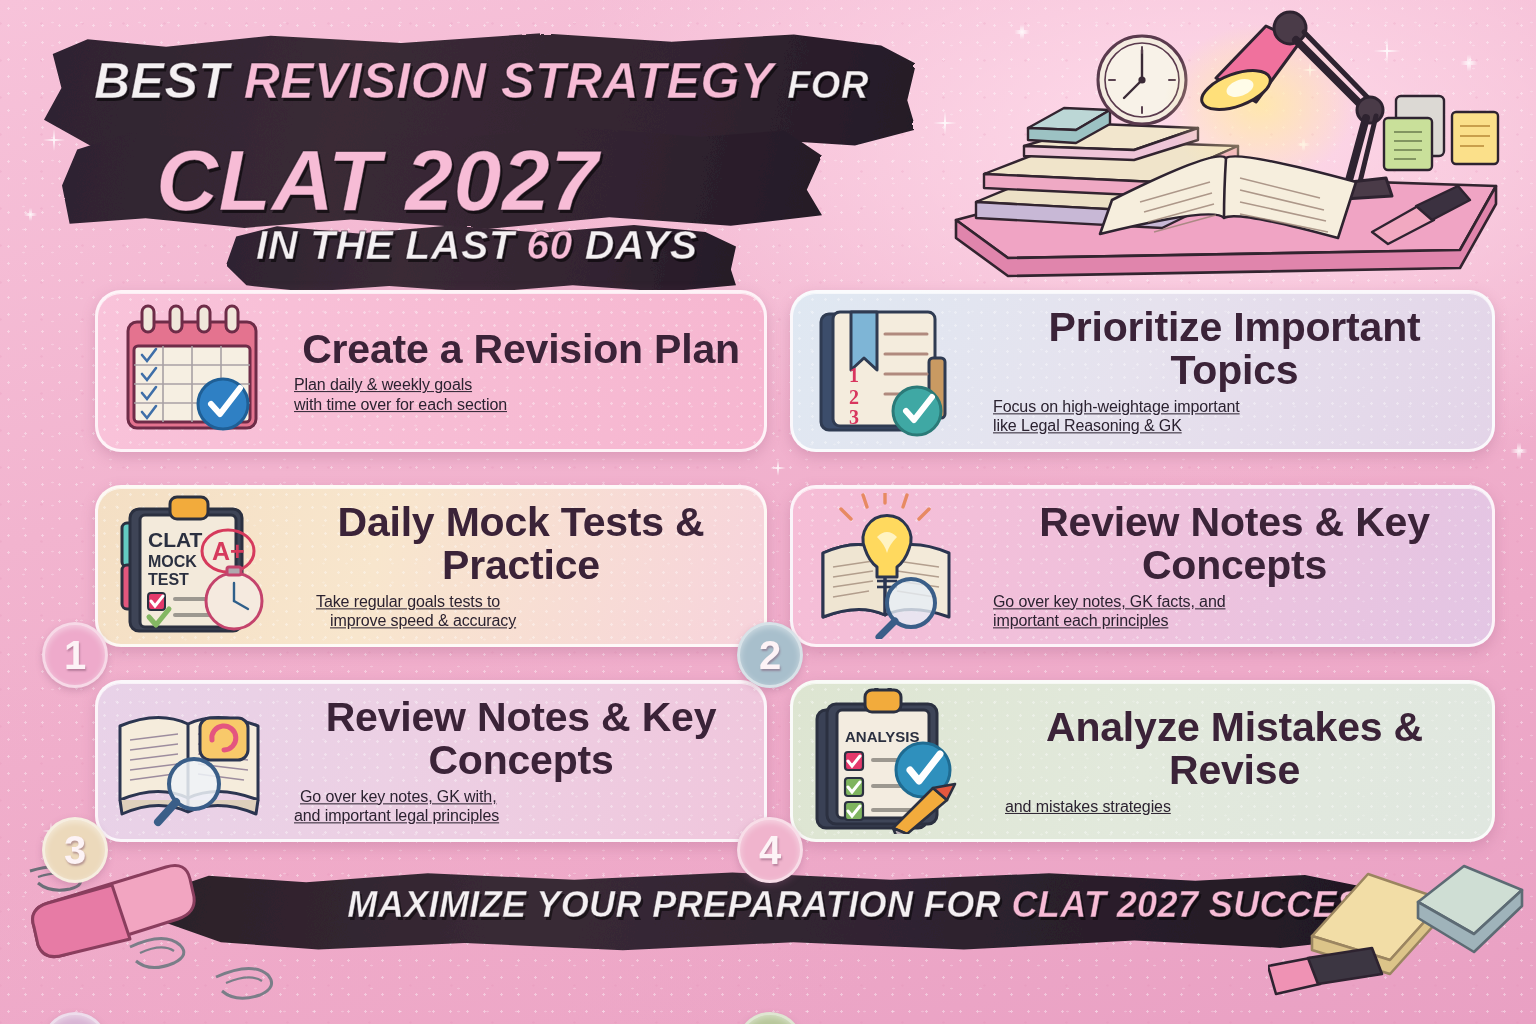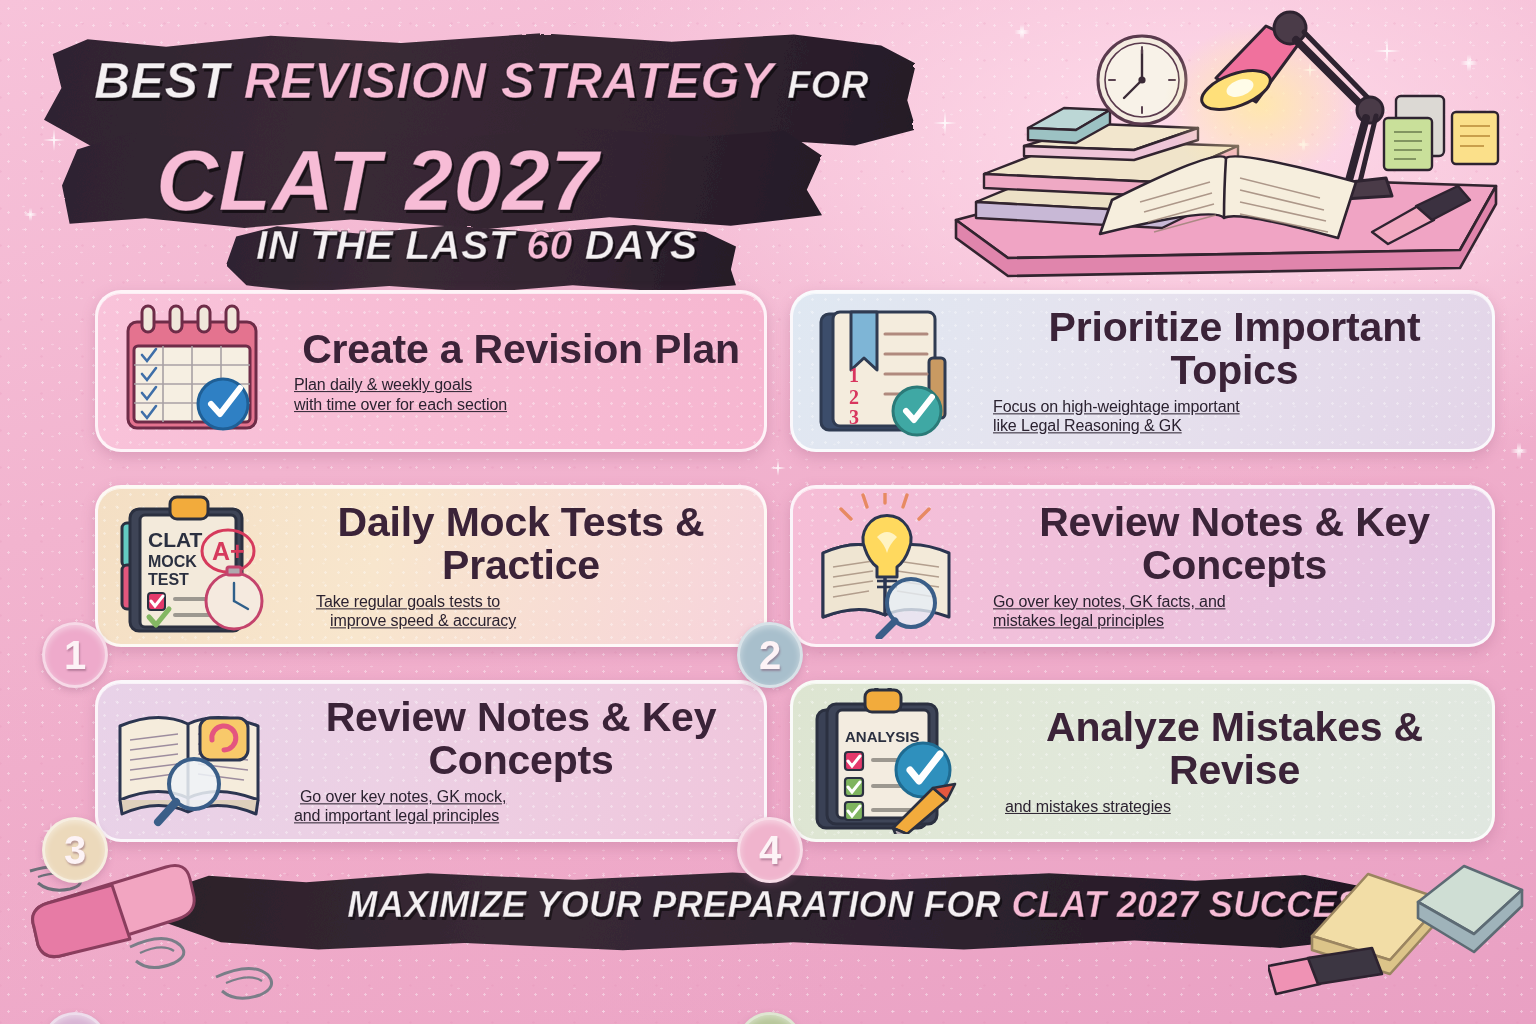--- a/index.html
+++ b/index.html
@@ -440,21 +440,21 @@
         </g>
         <g stroke="#3a5e88" stroke-width="4">
           <circle cx="104" cy="110" r="24" fill="#e6eef5" fill-opacity=".8"></circle>
           <line x1="88" y1="128" x2="72" y2="144" stroke-width="7" stroke-linecap="round"></line>
         </g>
       </svg>
     </div>
     <div class="txt">
       <div class="c-title ta-c">Review Notes &amp; Key Concepts</div>
       <div class="c-desc">Go over key notes, GK facts, and</div>
-      <div class="c-desc">mistakes legal principles</div>
+      <div class="c-desc">important each principles</div>
     </div>
   </div>
 
   <div class="card col-l row3" style="background:linear-gradient(105deg,#e8d2e8 0%,#ecd0e4 45%,#f0c6dc 100%)">
     <div class="tex"></div>
     <div class="ill">
       <svg viewBox="0 0 168 146" width="168" height="146">
         <g stroke="#2b3550" stroke-width="3" stroke-linejoin="round">
           <path d="M8 38 Q46 22 76 36 Q106 22 146 38 L146 112 Q106 96 76 110 Q46 96 8 112 Z" fill="#f5ecdc"></path>
           <path d="M8 112 L10 126 Q46 110 76 124 Q106 110 144 126 L146 112" fill="#ded0bc"></path>
@@ -475,21 +475,21 @@
         <rect x="88" y="30" width="48" height="42" rx="10" fill="#f8c96a" stroke="#2b3550" stroke-width="3"></rect>
         <path d="M100 52 a12 12 0 1 1 12 10" stroke="#e4557f" stroke-width="5" fill="none" stroke-linecap="round"></path>
         <g stroke="#3a5e88" stroke-width="4">
           <circle cx="82" cy="96" r="25" fill="#eef3f8" fill-opacity=".85"></circle>
           <line x1="64" y1="114" x2="46" y2="134" stroke-width="8" stroke-linecap="round"></line>
         </g>
       </svg>
     </div>
     <div class="txt">
       <div class="c-title ta-c">Review Notes &amp; Key Concepts</div>
-      <div class="c-desc" style="padding-left:6px">Go over key notes, GK mock,</div>
+      <div class="c-desc" style="padding-left:6px">Go over key notes, GK with,</div>
       <div class="c-desc">and important legal principles</div>
     </div>
   </div>
 
   <div class="card col-r row3" style="background:linear-gradient(110deg,#dde5d1 0%,#e2e9dc 50%,#e0e7e0 100%)">
     <div class="tex"></div>
     <div class="ill">
       <svg viewBox="0 0 168 146" width="168" height="146">
         <g stroke="#2b3040" stroke-width="3" stroke-linejoin="round">
           <rect x="10" y="22" width="110" height="118" rx="9" fill="#3a4155"></rect>

